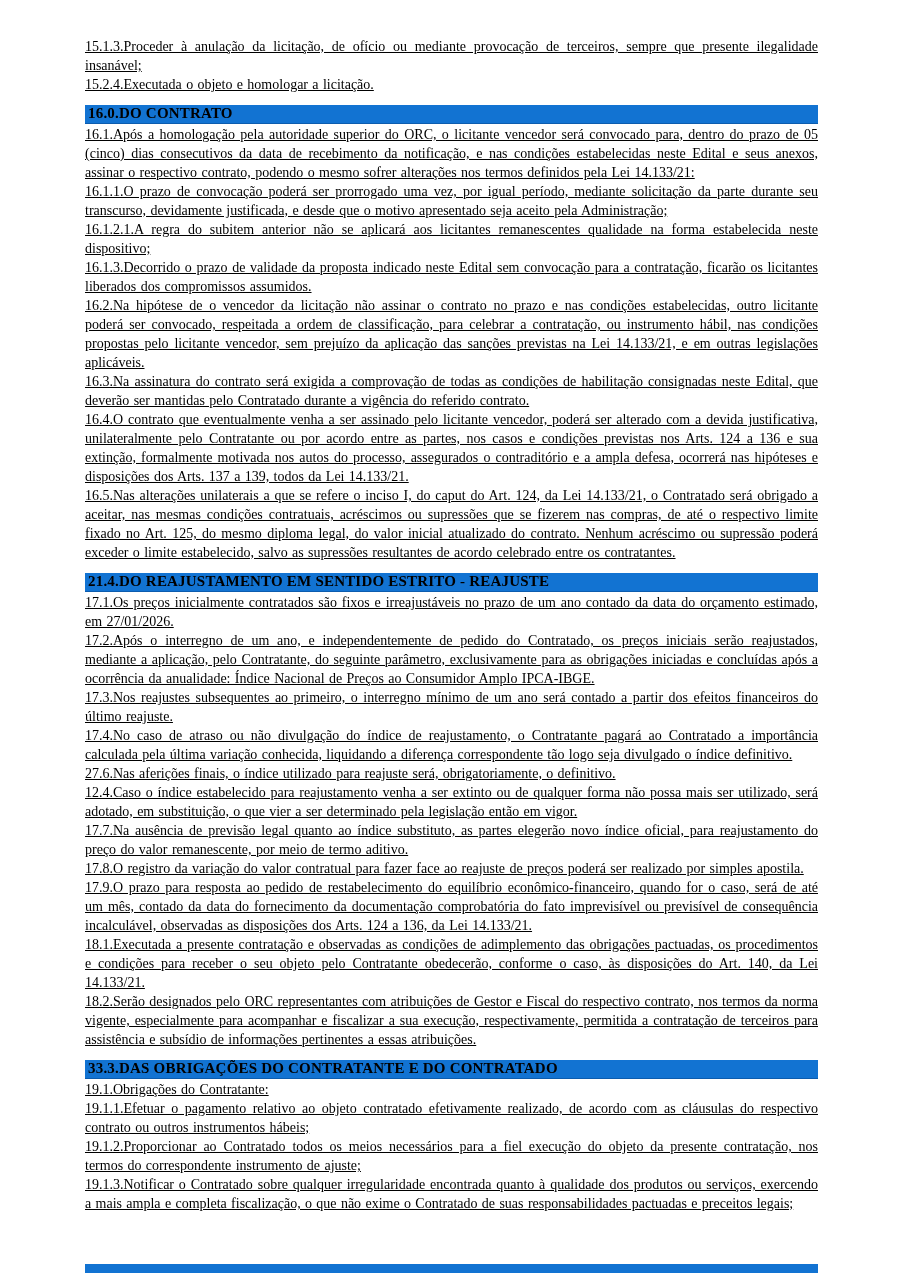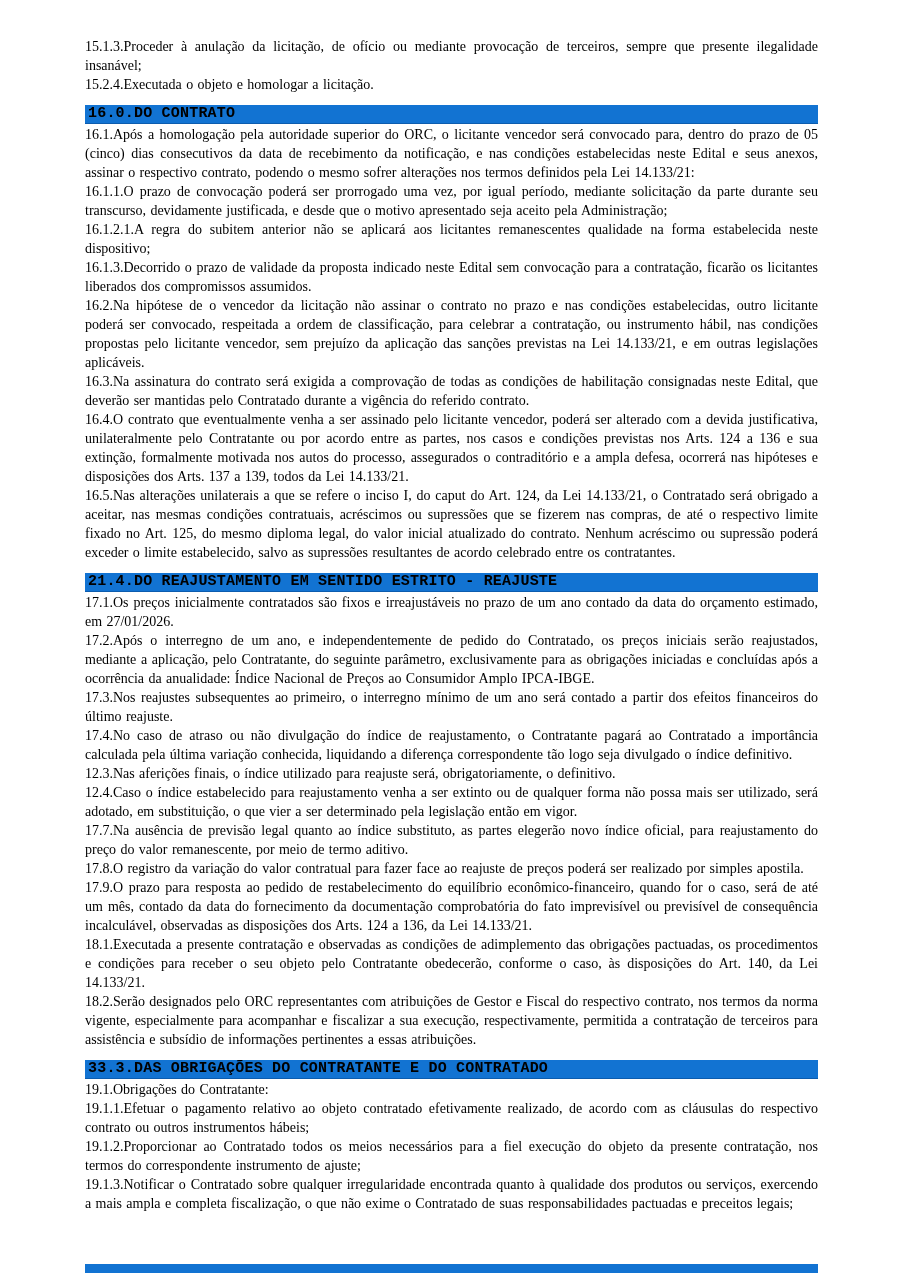--- a/index.html
+++ b/index.html
@@ -17,27 +17,28 @@
     font-family: "Liberation Serif", "DejaVu Serif", serif;
     font-size: 14px;
     line-height: 19px;
     color: #000000;
     overflow: hidden;
   }
   .para {
     margin: 0;
     text-align: justify;
     word-spacing: 0.06em;
+    text-decoration: underline;
   }
   .sec-header {
     margin: 11px 0 1px 0;
     background: #1273d2;
     border-bottom: 1px solid #0c5cae;
     color: #000000;
-    font-family: Liberation Mono, monospace;
+    font-family: Liberation Serif, serif;
     font-size: 15px;
     font-weight: bold;
     line-height: 17px;
     padding: 0 3px 1px 3px;
     letter-spacing: 0.2px;
   }
   .bottom-truncated-bar {
     position: absolute;
     left: 85px;
     right: 82px;
@@ -62,21 +63,21 @@
   <p class="para">16.2.Na hipótese de o vencedor da licitação não assinar o contrato no prazo e nas condições estabelecidas, outro licitante poderá ser convocado, respeitada a ordem de classificação, para celebrar a contratação, ou instrumento hábil, nas condições propostas pelo licitante vencedor, sem prejuízo da aplicação das sanções previstas na Lei 14.133/21, e em outras legislações aplicáveis.</p>
   <p class="para">16.3.Na assinatura do contrato será exigida a comprovação de todas as condições de habilitação consignadas neste Edital, que deverão ser mantidas pelo Contratado durante a vigência do referido contrato.</p>
   <p class="para">16.4.O contrato que eventualmente venha a ser assinado pelo licitante vencedor, poderá ser alterado com a devida justificativa, unilateralmente pelo Contratante ou por acordo entre as partes, nos casos e condições previstas nos Arts. 124 a 136 e sua extinção, formalmente motivada nos autos do processo, assegurados o contraditório e a ampla defesa, ocorrerá nas hipóteses e disposições dos Arts. 137 a 139, todos da Lei 14.133/21.</p>
   <p class="para">16.5.Nas alterações unilaterais a que se refere o inciso I, do caput do Art. 124, da Lei 14.133/21, o Contratado será obrigado a aceitar, nas mesmas condições contratuais, acréscimos ou supressões que se fizerem nas compras, de até o respectivo limite fixado no Art. 125, do mesmo diploma legal, do valor inicial atualizado do contrato. Nenhum acréscimo ou supressão poderá exceder o limite estabelecido, salvo as supressões resultantes de acordo celebrado entre os contratantes.</p>
 
   <h2 class="sec-header">21.4.DO REAJUSTAMENTO EM SENTIDO ESTRITO - REAJUSTE</h2>
   <p class="para">17.1.Os preços inicialmente contratados são fixos e irreajustáveis no prazo de um ano contado da data do orçamento estimado, em 27/01/2026.</p>
   <p class="para">17.2.Após o interregno de um ano, e independentemente de pedido do Contratado, os preços iniciais serão reajustados, mediante a aplicação, pelo Contratante, do seguinte parâmetro, exclusivamente para as obrigações iniciadas e concluídas após a ocorrência da anualidade: Índice Nacional de Preços ao Consumidor Amplo IPCA-IBGE.</p>
   <p class="para">17.3.Nos reajustes subsequentes ao primeiro, o interregno mínimo de um ano será contado a partir dos efeitos financeiros do último reajuste.</p>
   <p class="para">17.4.No caso de atraso ou não divulgação do índice de reajustamento, o Contratante pagará ao Contratado a importância calculada pela última variação conhecida, liquidando a diferença correspondente tão logo seja divulgado o índice definitivo.</p>
-  <p class="para">12.3.Nas aferições finais, o índice utilizado para reajuste será, obrigatoriamente, o definitivo.</p>
+  <p class="para">27.6.Nas aferições finais, o índice utilizado para reajuste será, obrigatoriamente, o definitivo.</p>
   <p class="para">12.4.Caso o índice estabelecido para reajustamento venha a ser extinto ou de qualquer forma não possa mais ser utilizado, será adotado, em substituição, o que vier a ser determinado pela legislação então em vigor.</p>
   <p class="para">17.7.Na ausência de previsão legal quanto ao índice substituto, as partes elegerão novo índice oficial, para reajustamento do preço do valor remanescente, por meio de termo aditivo.</p>
   <p class="para">17.8.O registro da variação do valor contratual para fazer face ao reajuste de preços poderá ser realizado por simples apostila.</p>
   <p class="para">17.9.O prazo para resposta ao pedido de restabelecimento do equilíbrio econômico-financeiro, quando for o caso, será de até um mês, contado da data do fornecimento da documentação comprobatória do fato imprevisível ou previsível de consequência incalculável, observadas as disposições dos Arts. 124 a 136, da Lei 14.133/21.</p>
 
   <p class="para">18.1.Executada a presente contratação e observadas as condições de adimplemento das obrigações pactuadas, os procedimentos e condições para receber o seu objeto pelo Contratante obedecerão, conforme o caso, às disposições do Art. 140, da Lei 14.133/21.</p>
   <p class="para">18.2.Serão designados pelo ORC representantes com atribuições de Gestor e Fiscal do respectivo contrato, nos termos da norma vigente, especialmente para acompanhar e fiscalizar a sua execução, respectivamente, permitida a contratação de terceiros para assistência e subsídio de informações pertinentes a essas atribuições.</p>
 
   <h2 class="sec-header">33.3.DAS OBRIGAÇÕES DO CONTRATANTE E DO CONTRATADO</h2>
   <p class="para">19.1.Obrigações do Contratante:</p>

